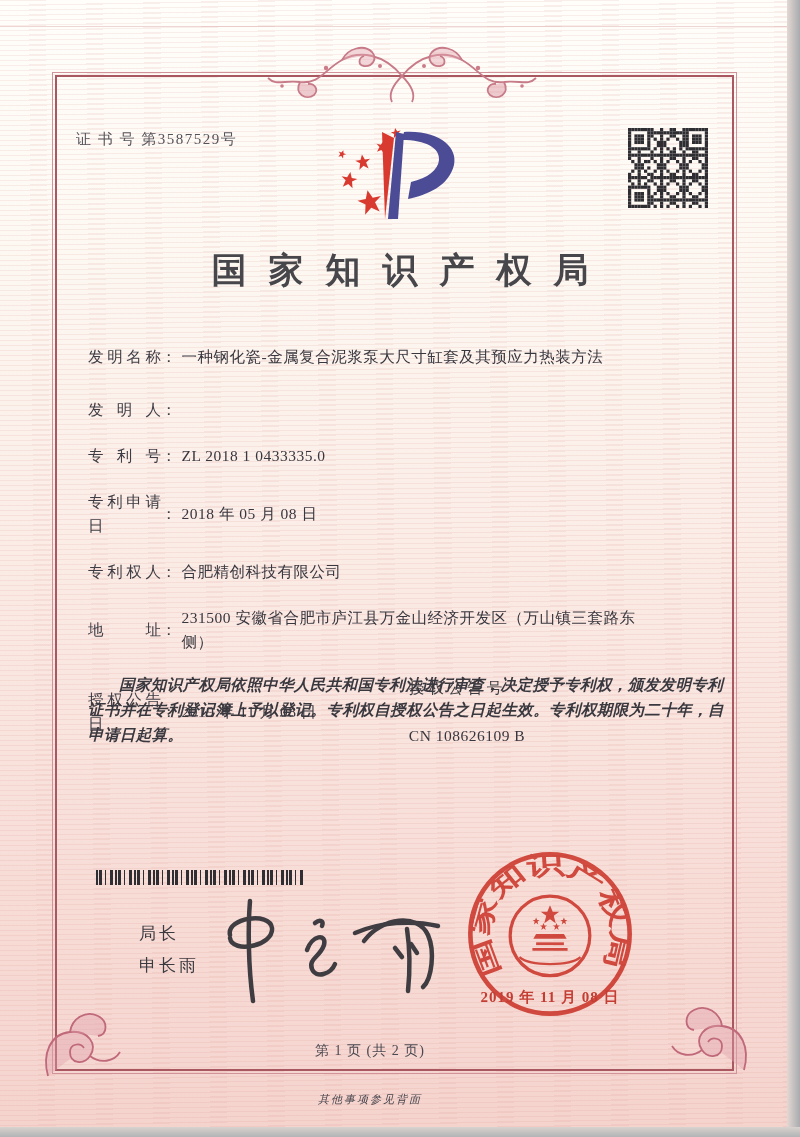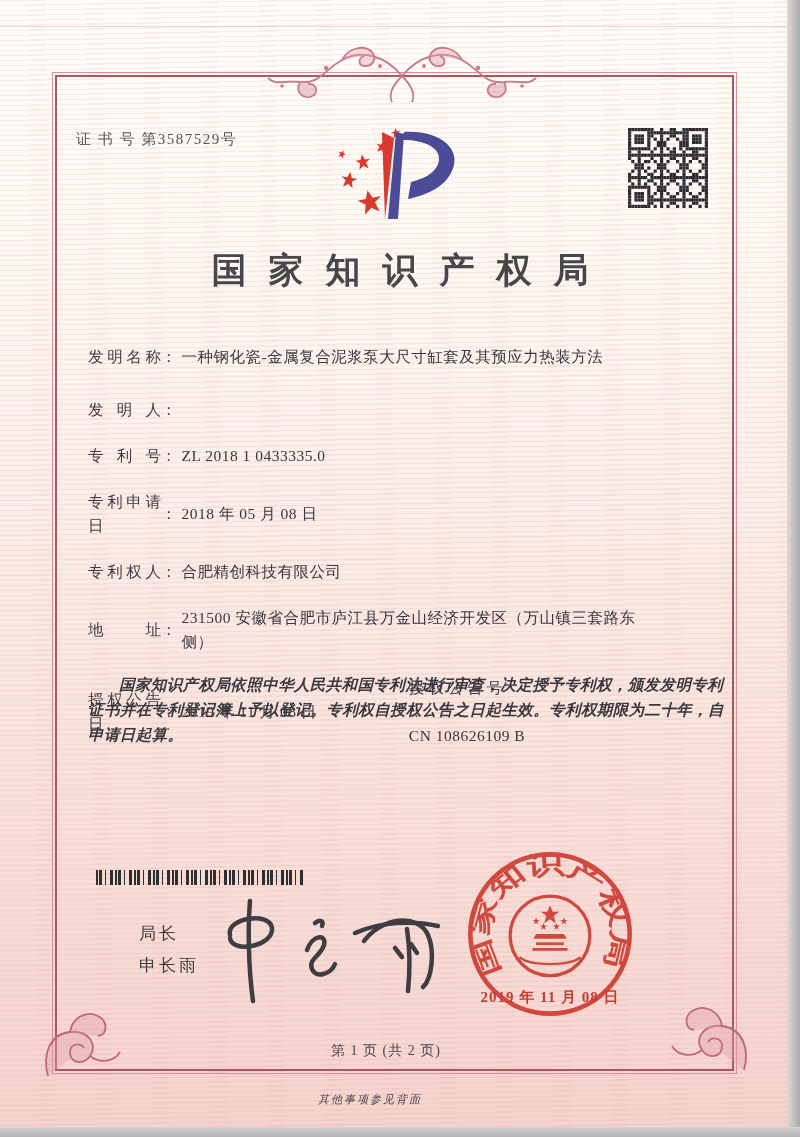--- a/index.html
+++ b/index.html
@@ -31,21 +31,21 @@
   .paras{left:88px;top:672px;width:647px;font-weight:bold;}
   .paras p{margin:0;text-indent:2em;font-size:15.5px;line-height:25px;font-style:italic;color:#3a383f;letter-spacing:.4px;}
   .barcode{left:96px;top:870px;width:208px;height:15px;
     background:repeating-linear-gradient(90deg,#2f2e32 0 2px,transparent 2px 3px,#2f2e32 3px 6px,transparent 6px 9px,#2f2e32 9px 10px,transparent 10px 14px,#2f2e32 14px 17px,transparent 17px 19px);}
   .signer{left:100px;top:922px;font-family:"Liberation Sans","DejaVu Sans",sans-serif;
     font-size:17px;font-weight:500;color:#3b3a40;letter-spacing:3px;margin-left:39px;}
   .signer div+div{margin-top:9px;}
   .sig{left:212px;top:893px;}
   .seal{left:462px;top:846px;width:176px;height:176px;mix-blend-mode:multiply;opacity:.92;}
   .sealdate{left:462px;top:988px;width:176px;text-align:center;color:#c43d33;font-size:15px;font-weight:700;letter-spacing:1px;}
-  .pageinfo{left:276px;top:1042px;width:220px;text-align:center;font-size:14px;color:#4a4850;letter-spacing:1px;}
+  .pageinfo{left:260px;top:1042px;width:220px;text-align:center;font-size:14px;color:#4a4850;letter-spacing:1px;}
   .footnote{left:260px;top:1092px;width:220px;text-align:center;font-size:11px;font-style:italic;color:#46444c;letter-spacing:2px;}
   .orn-top{left:266px;top:40px;}
   .orn-bl{left:42px;top:1002px;}
   .orn-br{left:660px;top:996px;transform:scaleX(-1);}
   svg{display:block;}
   .defs{position:absolute;width:0;height:0;overflow:hidden;}
 </style>
 </head>
 <body>
 

